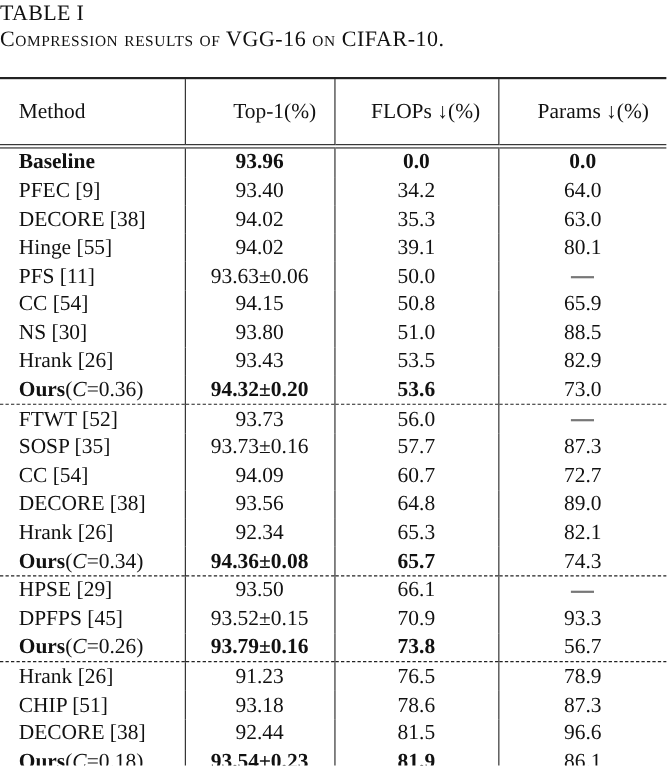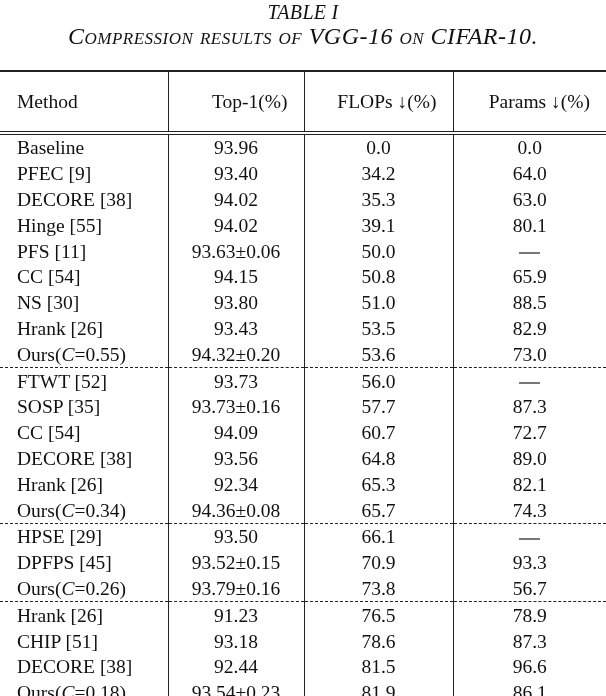--- a/index.html
+++ b/index.html
@@ -1,34 +1,34 @@
 <!DOCTYPE html>
 <html><head>
 <meta charset="utf-8">
 <style>
   html, body { margin:0; padding:0; background:#fff; }
   body { width:606px; height:696px; position:relative; overflow:hidden;
          font-family:"Liberation Serif","DejaVu Serif",serif; color:#111; }
-  .caption { position:absolute; left:0; width:606px; text-align:center;font-style:italic; }
+  .caption { position:absolute; left:0; width:606px; text-align:left; }
   .cap1 { top:0px; font-size:20px; line-height:24px; letter-spacing:0.3px; }
-  .cap2 { top:24px; font-size:24px; line-height:24px; font-variant:small-caps; letter-spacing:0.5px; }
+  .cap2 { top:24px; font-size:20px; line-height:24px; font-variant:small-caps; letter-spacing:0.5px; }
   table { position:absolute; left:0; top:70px; width:606px; border-collapse:collapse;
           font-size:19.5px; table-layout:fixed; }
   col.c1 { width:168px; } col.c2 { width:136px; } col.c3 { width:149px; } col.c4 { width:153px; }
   thead tr { border-top:2px solid #222; }
   th { font-weight:normal; height:27px; padding:16px; line-height:27px; }
   thead tr th { border-bottom:1.5px solid #222; }
-  tbody tr.first td { border-top:4.5px double #222; }
+  tbody tr.first td { border-top:4.5px double #222;font-weight:bold; }
   td { padding:0; height:25.8px; line-height:25px; text-align:center; white-space:nowrap; }
   th { text-align:right; }
   th:first-child, td:first-child { text-align:left; padding-left:17px; }
   th + th, td + td { border-left:1.5px solid #222; }
   tr.dash-below td { border-bottom:1.5px dashed #222; }
   tbody tr.last td { border-bottom:3px solid #333; }
-  .bold { font-weight:normal; }
+  .bold { font-weight:bold; }
   .dash { display:inline-block; width:21px; height:2px; background:#777; vertical-align:middle; }
 </style>
 </head>
 <body>
 
 <div class="caption cap1">TABLE I</div>
 <div class="caption cap2">Compression results of VGG-16 on CIFAR-10.</div>
 
 <table>
   <colgroup>
@@ -88,21 +88,21 @@
         <td>51.0</td>
         <td>88.5</td>
       </tr>
       <tr>
         <td>Hrank [26]</td>
         <td>93.43</td>
         <td>53.5</td>
         <td>82.9</td>
       </tr>
       <tr class="dash-below">
-        <td><span class="bold">Ours</span><span>(</span><i>C</i><span>=0.55)</span></td>
+        <td><span class="bold">Ours</span><span>(</span><i>C</i><span>=0.36)</span></td>
         <td class="bold">94.32±0.20</td>
         <td class="bold">53.6</td>
         <td>73.0</td>
       </tr>
       <tr>
         <td>FTWT [52]</td>
         <td>93.73</td>
         <td>56.0</td>
         <td><span class="dash"></span></td>
       </tr>

